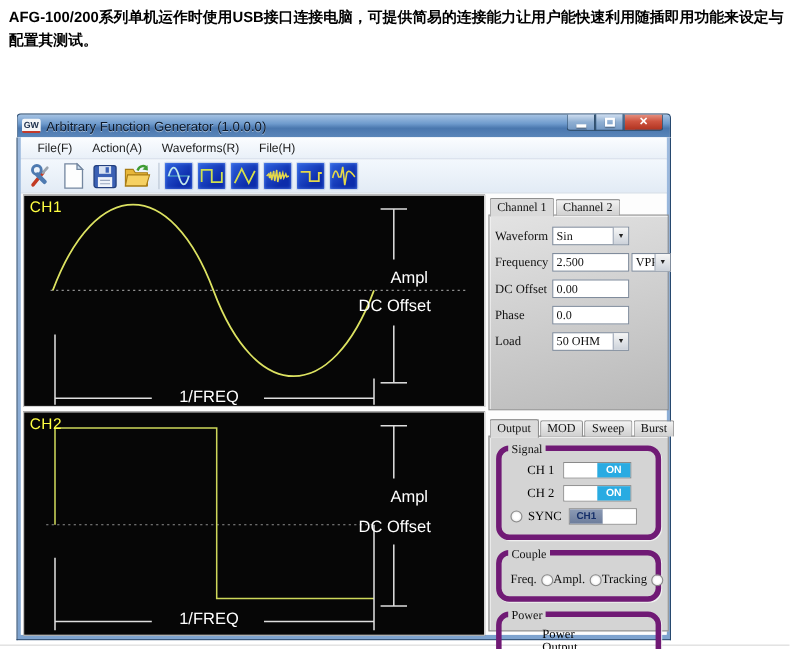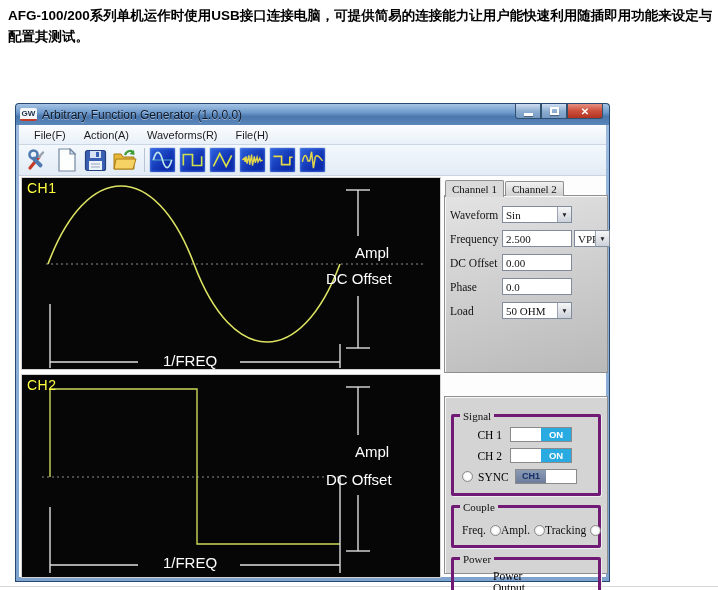--- a/index.html
+++ b/index.html
@@ -57,21 +57,21 @@
   .output-panel .panel-body { background:#d4d4d4; padding:8px 4px 0 4px; }
 
   .field-row { display:flex; align-items:center; height:17px; margin-bottom:7px; }
   .field-label { width:52px; font:11.5px "Liberation Serif",serif; color:#111; flex:none; }
   .tb-input { width:70px; height:17px; border:1px solid #808c9c; background:#fff; font:11px "Liberation Serif",serif; color:#111; padding:0 3px; flex:none; }
   .dd { display:flex; width:70px; height:17px; background:#fff; border:1px solid #808c9c; flex:none; }
   .dd.unit { width:36px; margin-left:2px; }
   .dd-text { flex:1; font:11px "Liberation Serif",serif; color:#111; padding:2px 0 0 3px; white-space:nowrap; overflow:hidden; }
   .dd-btn { width:14px; flex:none; background:linear-gradient(#f6f6f6,#ccd2da); border-left:1px solid #9aa4b4; font-size:6.5px; color:#222; display:flex; align-items:center; justify-content:center; }
 
-  .groupbox { position:relative; border:3px solid #701a75; box-shadow:1px 1px 0 #efefef; border-radius:2px; margin:9px 2px 9px 2px; padding-top:8px; }
+  .groupbox { position:relative; border:5px solid #701a75; box-shadow:1px 1px 0 #efefef; border-radius:12px; margin:0 2px 9px 2px; padding-top:8px; }
   .group-title { position:absolute; top:-7px; left:6px; background:#d4d4d4; font:11px "Liberation Serif",serif; color:#111; padding:0 3px; }
 
   .sig-row { display:flex; align-items:center; height:19px; margin:0 6px 2px 6px; }
   .sig-label { width:42px; text-align:right; font:11.5px "Liberation Serif",serif; margin-right:8px; flex:none; }
   .toggle { display:flex; width:62px; height:15px; border:1px solid #8a8a8a; background:#fff; flex:none; }
   .tg-off { flex:1; background:#fff; }
   .tg-on { width:30px; flex:none; background:#29abe2; color:#fff; font:bold 9.5px "Liberation Sans",sans-serif; text-align:center; line-height:13px; }
   .tg-sync { width:30px; flex:none; background:linear-gradient(#8b9ab4,#6d7d9c); color:#16306a; font:bold 9px "Liberation Sans",sans-serif; text-align:center; line-height:13px; }
 
   .radio { width:11px; height:11px; border-radius:50%; border:1px solid #8a8a8a; background:radial-gradient(#ffffff 40%,#d8d8d8); flex:none; position:relative; }
@@ -262,20 +262,26 @@
                 <span class="field-label">Load</span>
                 <div class="dd">
                   <span class="dd-text">50 OHM</span>
                   <span class="dd-btn">▼</span>
                 </div>
               </div>
             </div>
           </div>
 
           <div class="side-panel output-panel">
+            <div class="tab-row">
+              <span class="tab active">Output</span>
+              <span class="tab">MOD</span>
+              <span class="tab">Sweep</span>
+              <span class="tab">Burst</span>
+            </div>
             <div class="panel-body">
 
               <div class="groupbox">
                 <span class="group-title">Signal</span>
                 <div class="sig-row">
                   <span class="sig-label">CH 1</span>
                   <div class="toggle">
                     <span class="tg-off"></span>
                     <span class="tg-on">ON</span>
                   </div>

